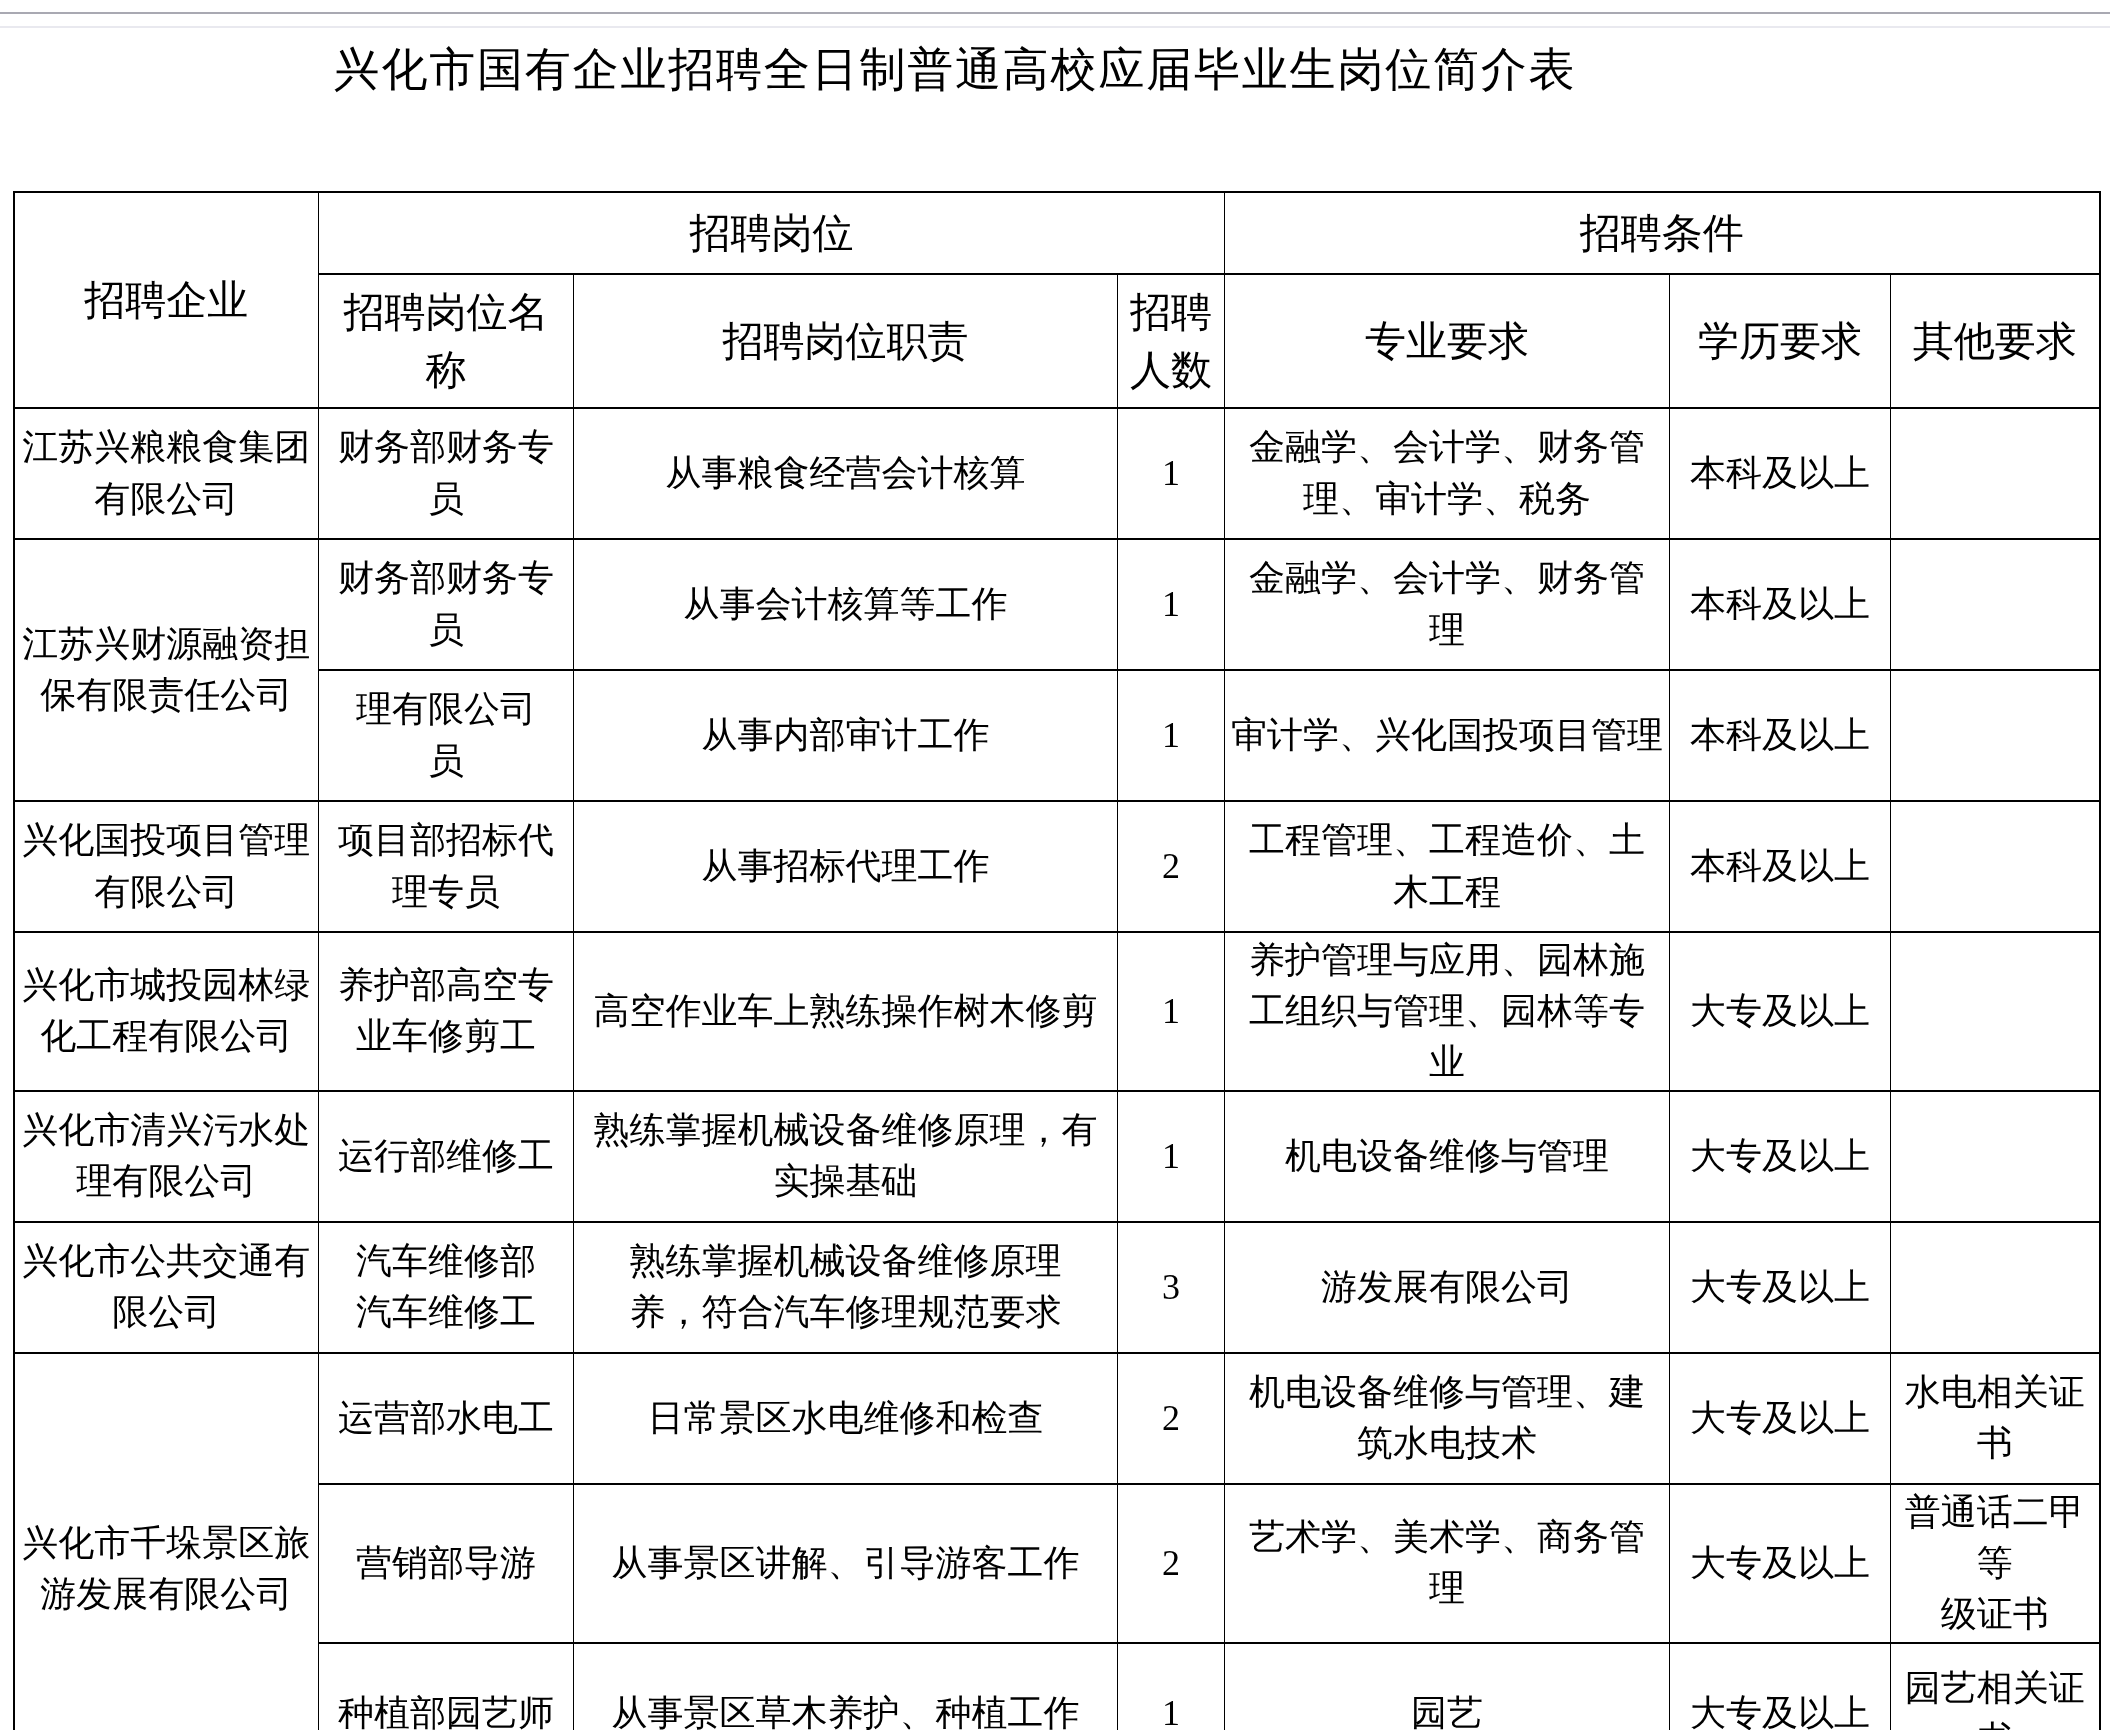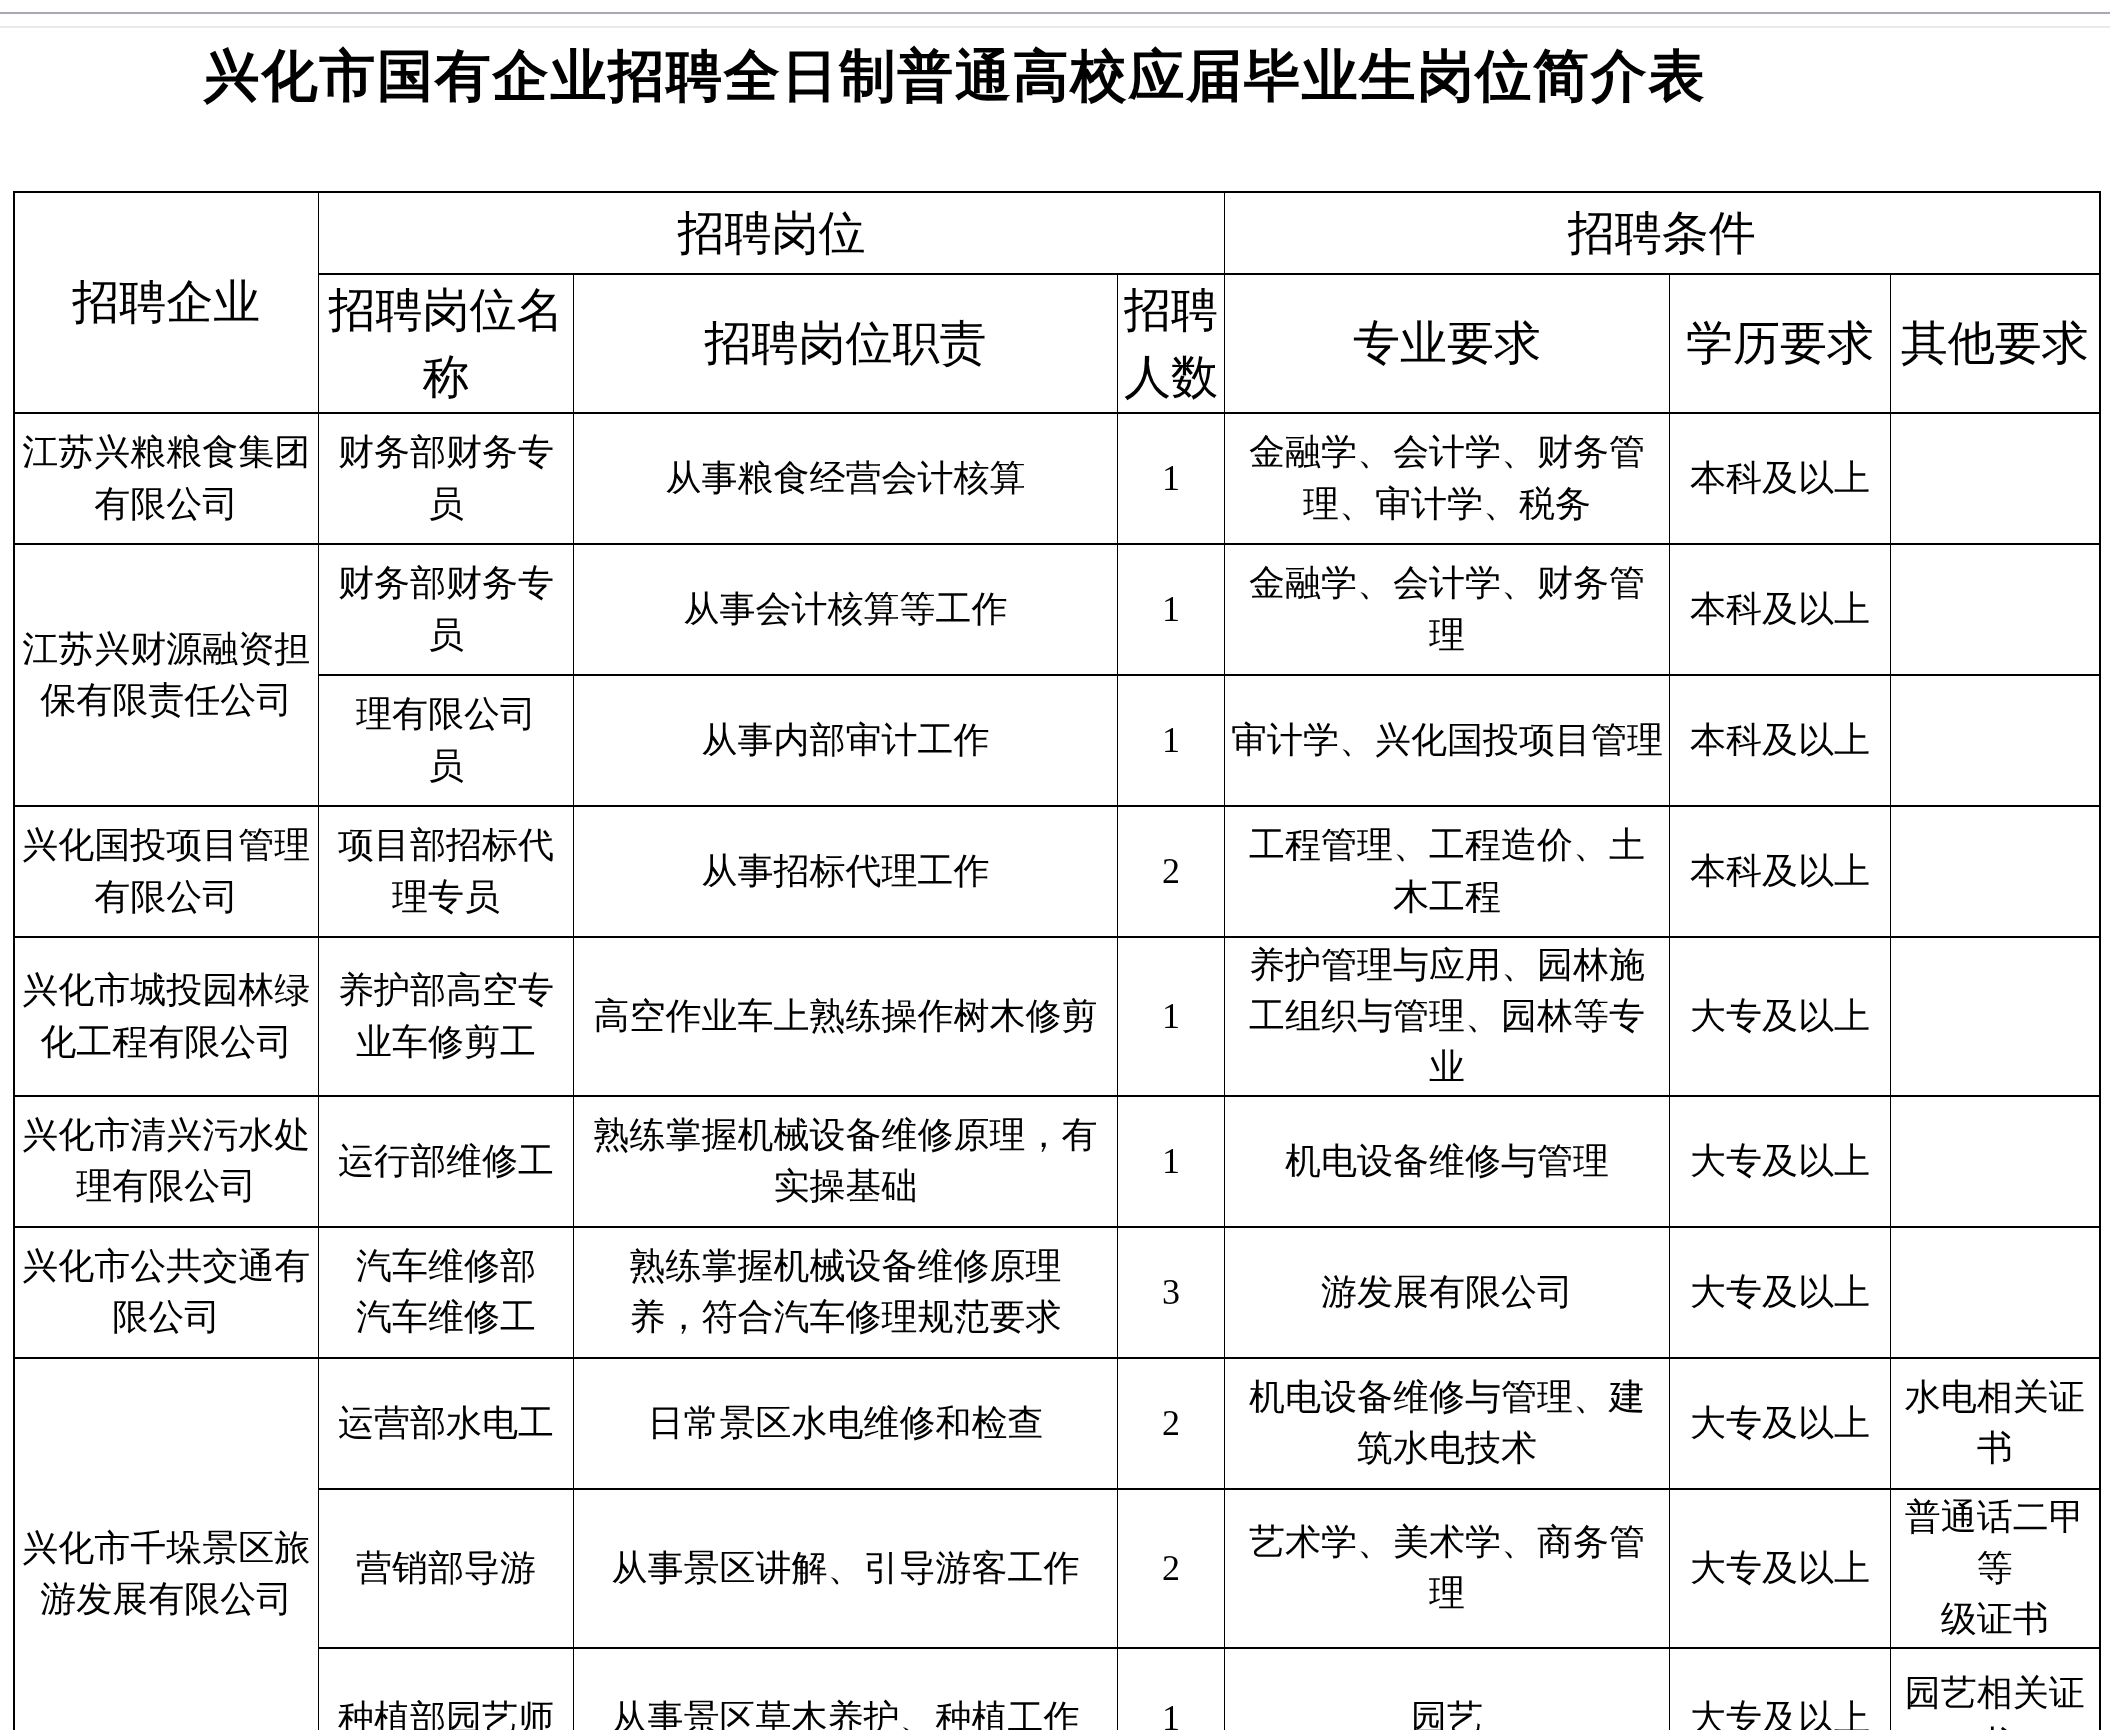--- a/index.html
+++ b/index.html
@@ -4,36 +4,36 @@
 <style>
   html,body{margin:0;padding:0;background:#fff;}
   body{
     width:2110px;height:1730px;position:relative;overflow:hidden;
     font-family:"Liberation Serif","DejaVu Serif",serif;color:#000;
   }
   .top-line{position:absolute;left:0;width:2110px;background:#a9a9b2;height:2.7px;top:11.6px;}
   .top-line2{position:absolute;left:0;width:2110px;background:#e9e9ef;height:1.8px;top:26px;}
   .doc-title{
     position:absolute;top:39px;left:0;width:1910px;text-align:center;
-    font-size:56px;font-weight:bold;letter-spacing:1.8px;white-space:nowrap;
+    font-size:46px;font-weight:normal;letter-spacing:1.8px;white-space:nowrap;
   }
   table.jobs{
     position:absolute;left:12.5px;top:191px;
     border-collapse:collapse;table-layout:fixed;width:2087px;
   }
   table.jobs td,table.jobs th{
     border-left:1.8px solid #000;border-right:1.8px solid #000;
     border-top:2.7px solid #000;border-bottom:2.7px solid #000;
     font-weight:normal;vertical-align:middle;
     font-size:36px;line-height:1.42;
     white-space:pre-line;word-break:break-all;
     padding:1.8px 5.4px;text-align:center;overflow:hidden;
   }
   table.jobs{border:2.7px solid #000;}
-  table.jobs th{font-size:47px;}
+  table.jobs th{font-size:41px;}
   td.duty,td.major{text-align:left;padding-left:10.7px;padding-right:7.2px;}
   td.edu{text-align:left;padding-left:7.2px;margin-top:28px;}
   td.other{text-align:left;padding-left:3.6px;padding-right:1.8px;font-size:32px;margin-top:41px;}
   tr.hrow1{height:82px;}
   tr.hrow2{height:134px;}
   tr.drow{height:131px;}
   tr.drow-last{height:142px;}
 </style>
 </head>
 <body>

